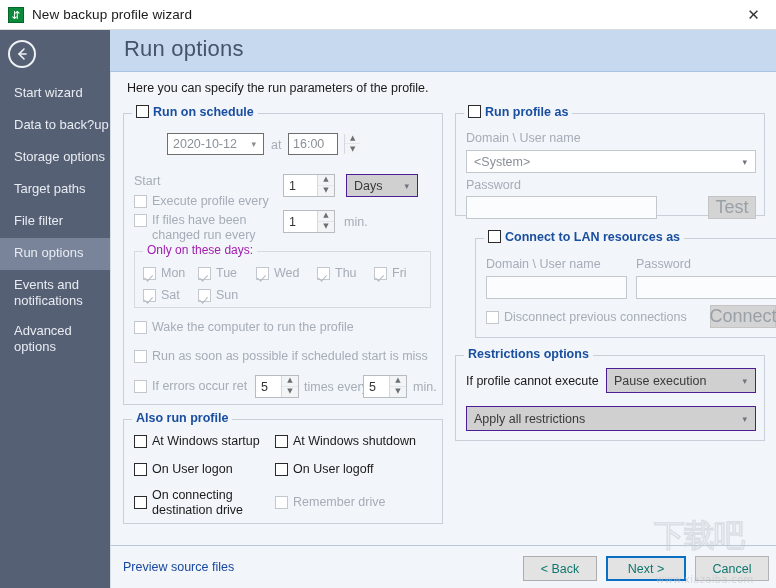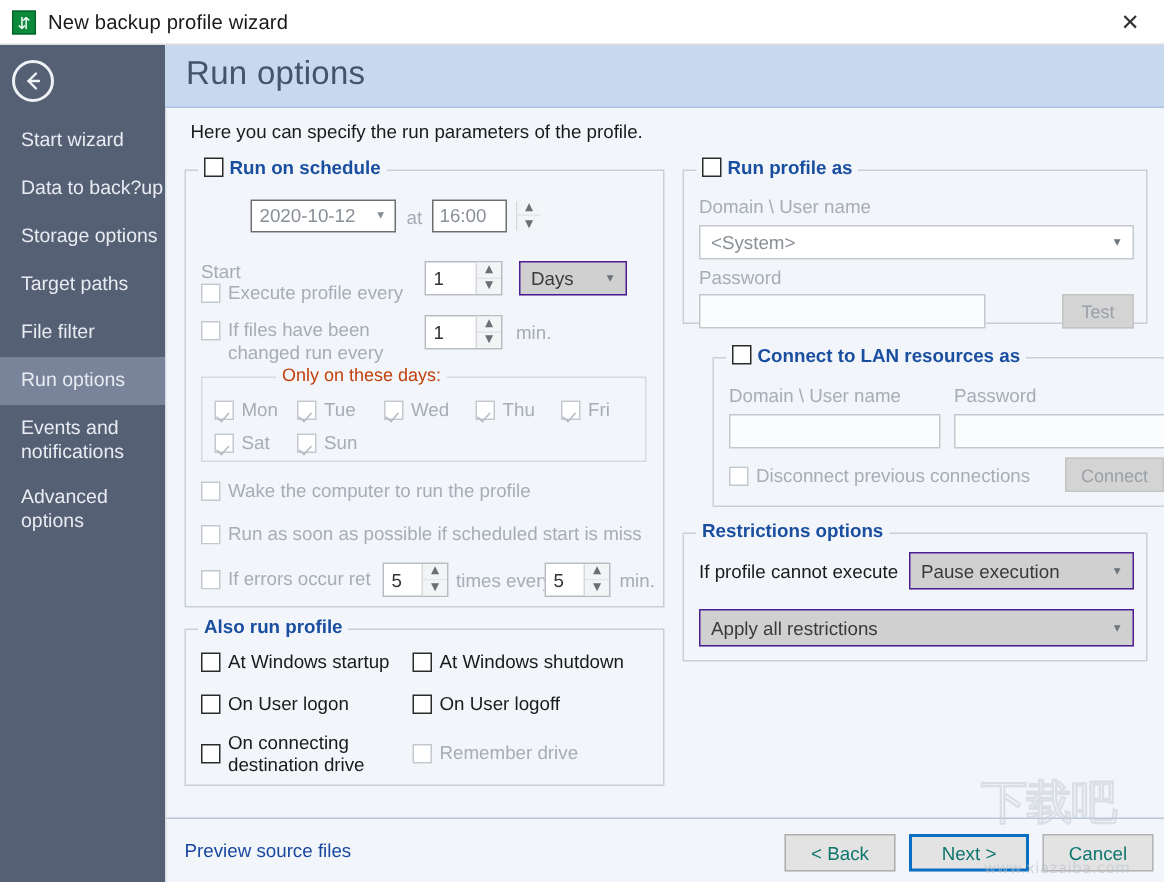--- a/index.html
+++ b/index.html
@@ -227,21 +227,21 @@
     transform: translateY(-50%);
     font-size: 9px; color: #6d747c;
     font-family: "DejaVu Sans", sans-serif;
   }
 
   .btn-sm {
     position: absolute;
     background: #d4d4d4;
     border: 1px solid #c4c4c4;
     display: flex; align-items: center; justify-content: center;
-    font-size: 12px; color: #9aa0a7;
+    font-size: 18px; color: #9aa0a7;
     cursor: default;
   }
 
   
   .datefield {
     position: absolute;
     border: 1px solid #6e6e6e;
     background: #ffffff;
     display: flex; align-items: center;
     font-size: 12.5px; color: #8a9097;
@@ -378,21 +378,21 @@
       </div>
       <div class="txt dis" style="left:147px; top:24px;">at</div>
       <div class="timefield" style="left:164px; top:19px; width:50px; height:22px;gap:20px;">
         <span class="val">16:00</span>
         <span class="arrows">
           <span>▲</span>
           <span>▼</span>
         </span>
       </div>
 
-      <div class="cb dis" style="left:10px; top:74px;">
+      <div class="cb dis" style="left:10px; top:80px;">
         <span class="box"></span>
         <span>Execute profile every</span>
       </div>
       <div class="spin" style="left:159px; top:60px; width:52px; height:23px;">
         <span class="val">1</span>
         <span class="arrows">
           <span>▲</span>
           <span>▼</span>
         </span>
       </div>
@@ -408,21 +408,21 @@
       <div class="spin" style="left:159px; top:96px; width:52px; height:23px;">
         <span class="val">1</span>
         <span class="arrows">
           <span>▲</span>
           <span>▼</span>
         </span>
       </div>
       <div class="txt dis" style="left:220px; top:101px;">min.</div>
 
       <div class="group" style="left:10px; top:137px; width:297px; height:57px; border-color:#d5dae1;">
-        <div class="legend" style="color:#c2410c;margin-left:41px;">Only on these days:</div>
+        <div class="legend" style="color:#a21caf;">Only on these days:</div>
         <div class="cb checked-dis dis" style="left:8px; top:14px;">
           <span class="box"></span>
             <span>Mon</span>
         </div>
         <div class="cb checked-dis dis" style="left:63px; top:14px;">
           <span class="box"></span>
             <span>Tue</span>
         </div>
         <div class="cb checked-dis dis" style="left:121px; top:14px;">
           <span class="box"></span>

